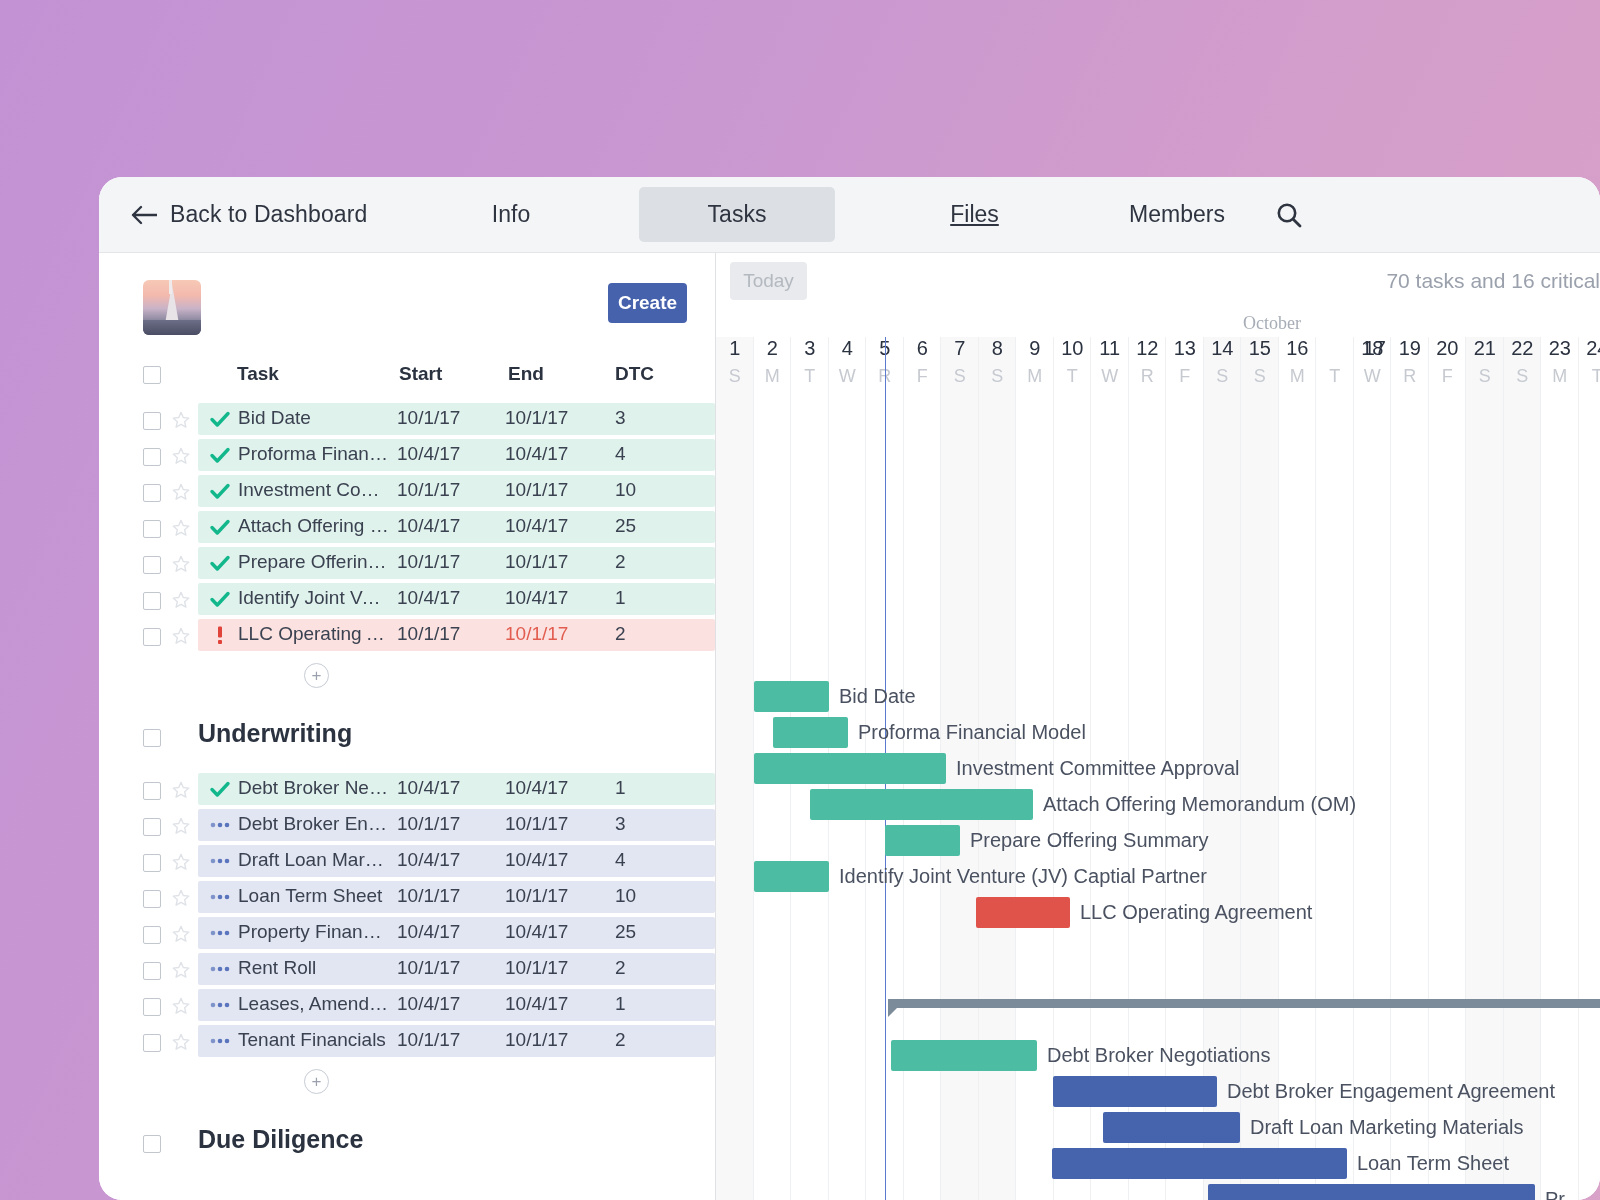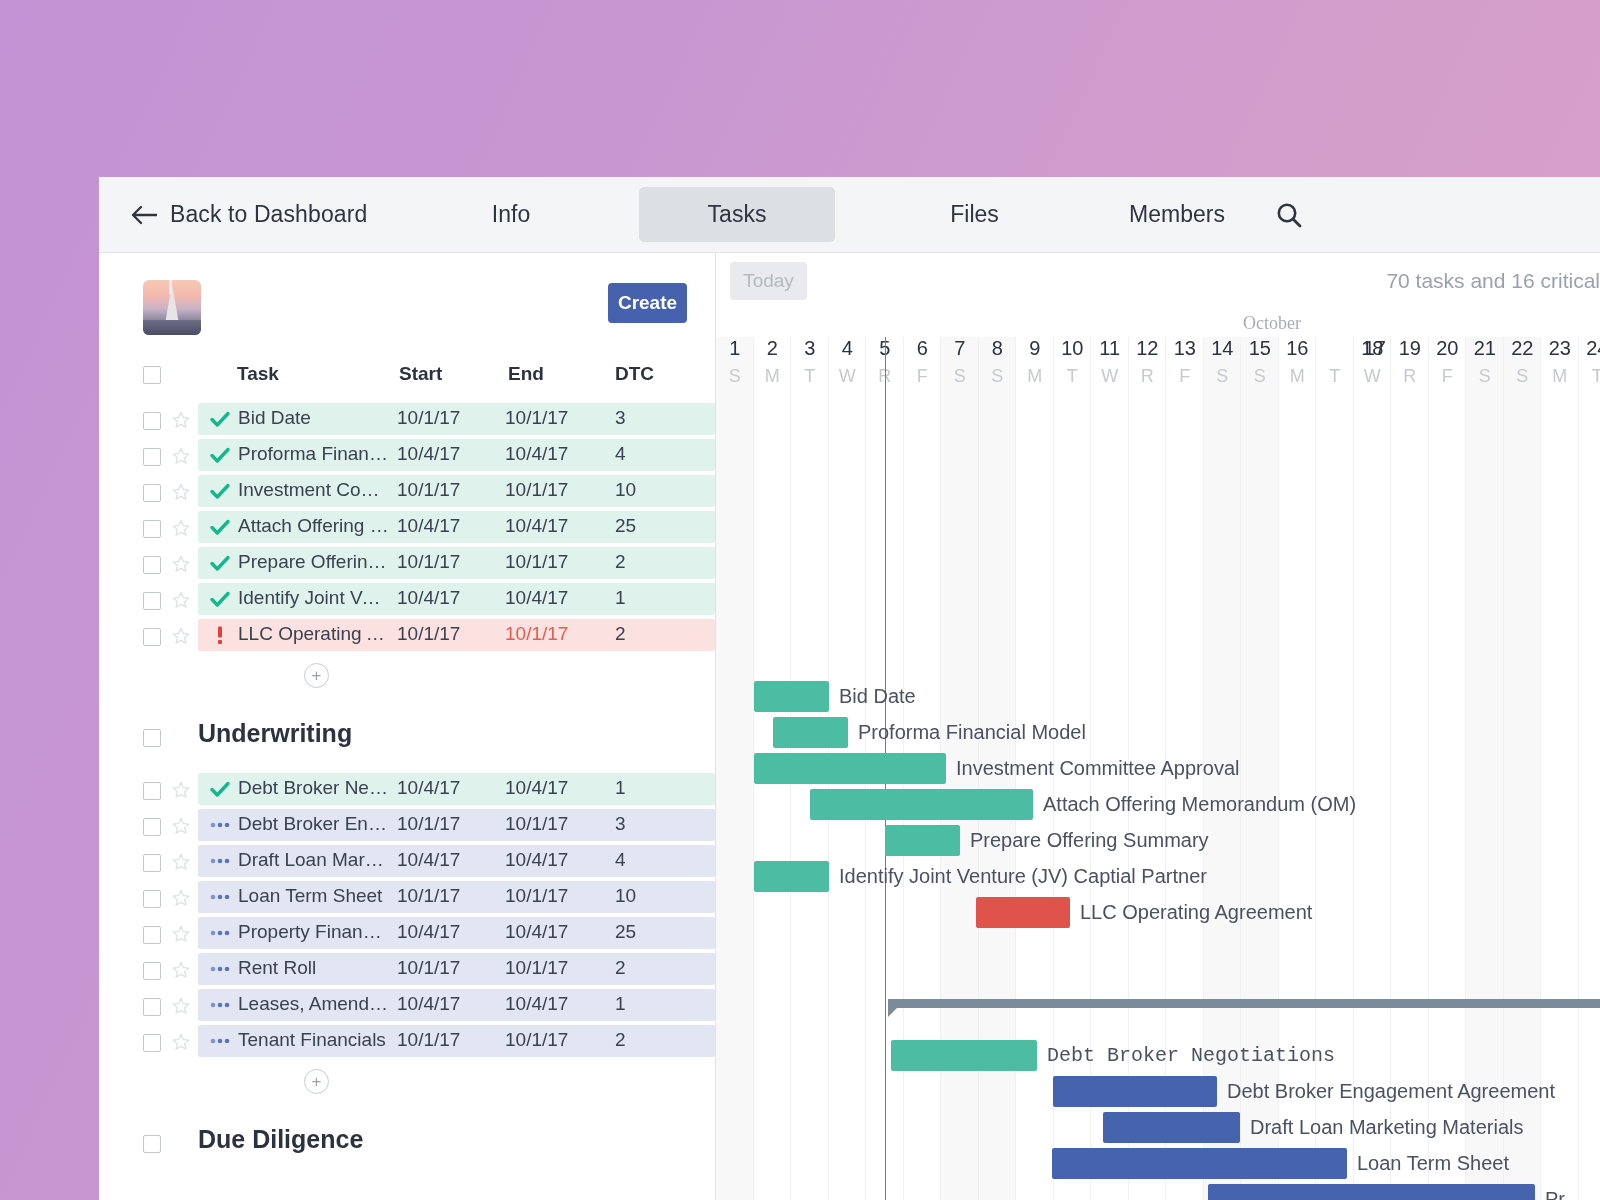--- a/index.html
+++ b/index.html
@@ -11,20 +11,21 @@
   #bg {
     position: absolute; inset: 0;
     background: linear-gradient(115deg, #c392d4 0%, #c998d1 35%, #d49ecb 65%, #d9a2c8 100%);
   }
   #app {
     position: absolute;
     left: 99px; top: 177px;
     width: 1501px; height: 1023px;
     background: #ffffff;
     overflow: hidden;
+    border-radius: 23px;
   }
 
   
   #topnav {
     position: relative;
     height: 75px;
     background: #f4f5f7;
     border-bottom: 1px solid #e3e5e8;
   }
   .back-link {
@@ -41,21 +42,21 @@
     position: absolute; left: 363px; top: 0; height: 75px;
     display: flex; align-items: center;
   }
   .navtab {
     font-size: 23px; color: #2e3440;
     padding: 14px 0; text-align: center;
     cursor: pointer; border-radius: 5px;
   }
   .navtab.t-info   { width: 98px; margin-right: 79px; }
   .navtab.t-tasks  { width: 196px; margin-right: 0; background: #dcdfe3; }
-  .navtab.t-files  { width: 95px; margin-left: 92px; }
+  .navtab.t-files  { width: 95px; margin-left: 92px; text-decoration: underline; }
   .navtab.t-members{ width: 130px; margin-left: 90px; }
   .nav-search {
     position: absolute; left: 1175px; top: 0; height: 75px;
     display: flex; align-items: center; cursor: pointer;
   }
 
   
   #content { position: relative; height: 948px; }
   #left {
     position: absolute; left: 0; top: 0;
@@ -612,21 +613,21 @@
           <div class="barlabel" style="left: 240px; top: 416px;">Investment Committee Approval</div>
           <div class="bar green" style="left: 94px; width: 223px; top: 452px;"></div>
           <div class="barlabel" style="left: 327px; top: 452px;">Attach Offering Memorandum (OM)</div>
           <div class="bar green" style="left: 169px; width: 75px; top: 488px;"></div>
           <div class="barlabel" style="left: 254px; top: 488px;">Prepare Offering Summary</div>
           <div class="bar green" style="left: 38px; width: 75px; top: 524px;"></div>
           <div class="barlabel" style="left: 123px; top: 524px;">Identify Joint Venture (JV) Captial Partner</div>
           <div class="bar red" style="left: 260px; width: 94px; top: 560px;"></div>
           <div class="barlabel" style="left: 364px; top: 560px;">LLC Operating Agreement</div>
           <div class="bar green" style="left: 175px; width: 146px; top: 703px;"></div>
-          <div class="barlabel" style="left: 331px; top: 703px; font-family: Liberation Mono, monospace;">Debt Broker Negotiations</div>
+          <div class="barlabel" style="left: 331px; top: 703px;">Debt Broker Negotiations</div>
           <div class="bar blue" style="left: 337px; width: 164px; top: 739px;"></div>
           <div class="barlabel" style="left: 511px; top: 739px;">Debt Broker Engagement Agreement</div>
           <div class="bar blue" style="left: 387px; width: 137px; top: 775px;"></div>
           <div class="barlabel" style="left: 534px; top: 775px;">Draft Loan Marketing Materials</div>
           <div class="bar blue" style="left: 336px; width: 295px; top: 811px;"></div>
           <div class="barlabel" style="left: 641px; top: 811px;">Loan Term Sheet</div>
           <div class="bar blue" style="left: 492px; width: 327px; top: 847px;"></div>
           <div class="barlabel" style="left: 829px; top: 847px;">Pr</div>
         </div>
     </div>

